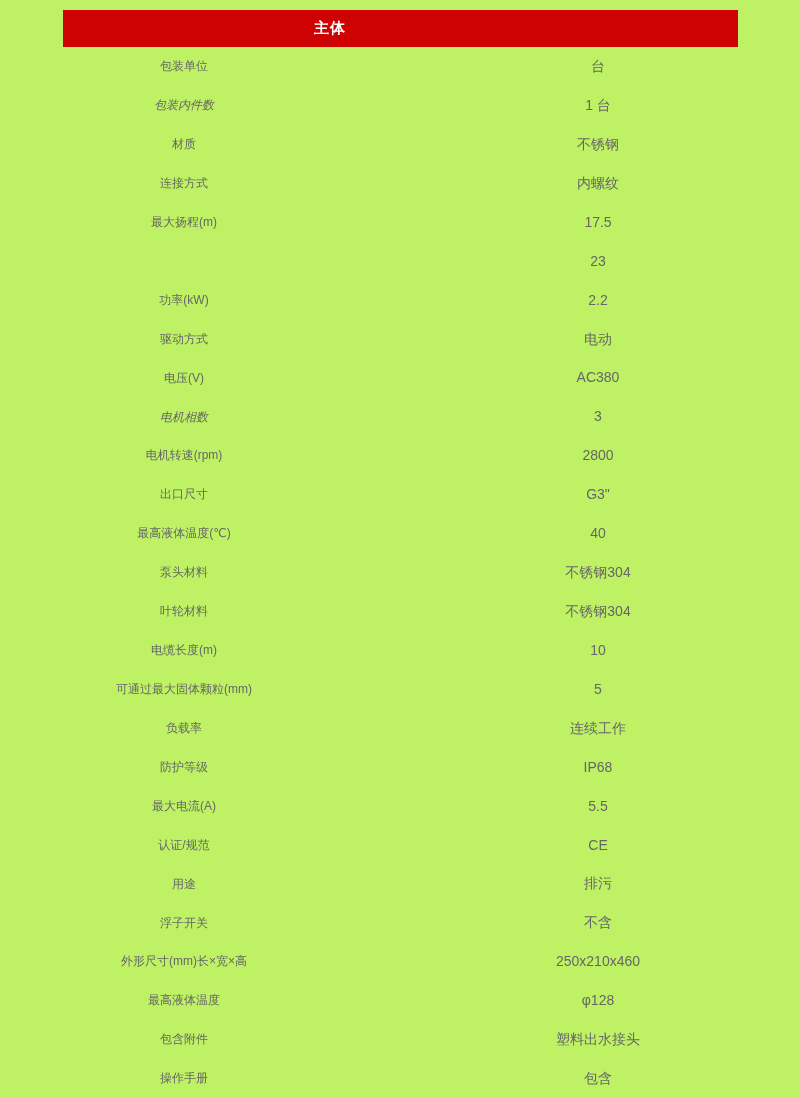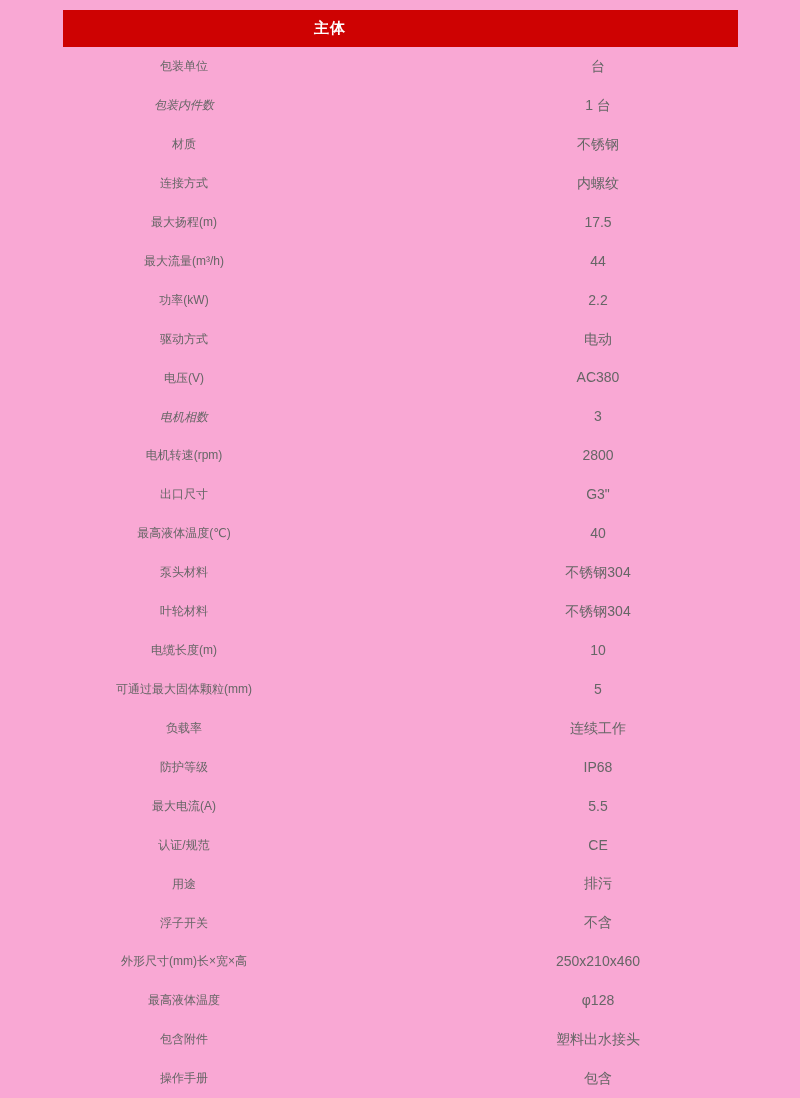--- a/index.html
+++ b/index.html
@@ -4,21 +4,21 @@
 <style>
   * { margin: 0; padding: 0; box-sizing: border-box; }
   html, body {
     width: 800px;
     background: #ffffff;
     font-family: "Liberation Sans", "DejaVu Sans", sans-serif;
   }
   .page {
     width: 800px;
     height: 1098px;
-    background: #f9a8d4;
+    background: #bef264;
     overflow: hidden;
   }
   .spec-table {
     width: 675px;
     margin-left: 63px;
     padding-top: 10px;
   }
   .section-header {
     width: 675px;
     height: 37px;
@@ -88,22 +88,21 @@
     <div class="spec-label" style="color: rgb(102, 102, 102);">连接方式</div>
     <div class="spec-value" style="color: rgb(102, 102, 102);">内螺纹</div>
   </div>
 
   <div class="spec-row">
     <div class="spec-label" style="color: rgb(102, 102, 102);">最大扬程(m)</div>
     <div class="spec-value" style="color: rgb(102, 102, 102);">17.5</div>
   </div>
 
   <div class="spec-row">
-    <div class="spec-label" style="color: rgb(102, 102, 102);">最大流量(m³/h)</div>
-    <div class="spec-value" style="color: rgb(102, 102, 102);">44</div>
+    <div class="spec-value" style="color: rgb(102, 102, 102);">23</div>
   </div>
 
   <div class="spec-row">
     <div class="spec-label" style="color: rgb(102, 102, 102);">功率(kW)</div>
     <div class="spec-value" style="color: rgb(102, 102, 102);">2.2</div>
   </div>
 
   <div class="spec-row">
     <div class="spec-label" style="color: rgb(102, 102, 102);">驱动方式</div>
     <div class="spec-value" style="color: rgb(102, 102, 102);">电动</div>

